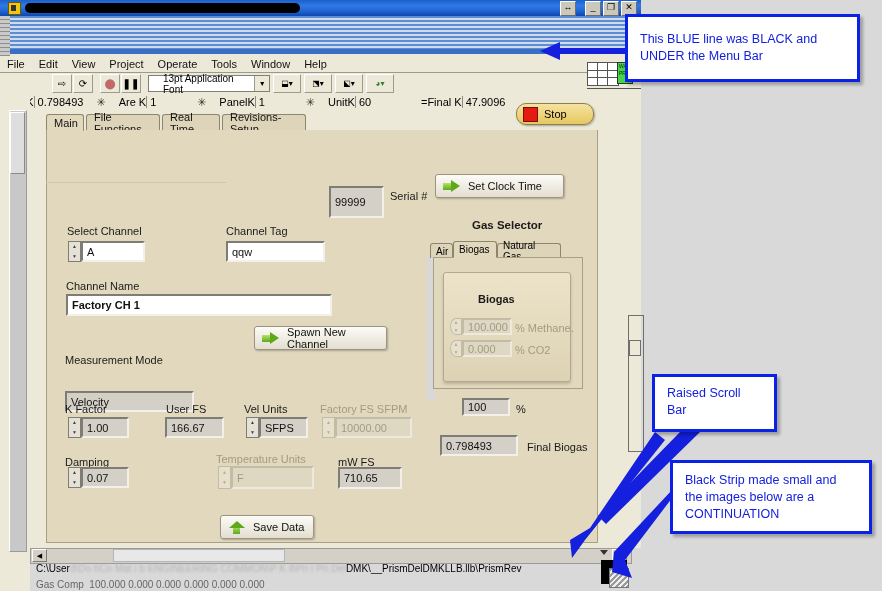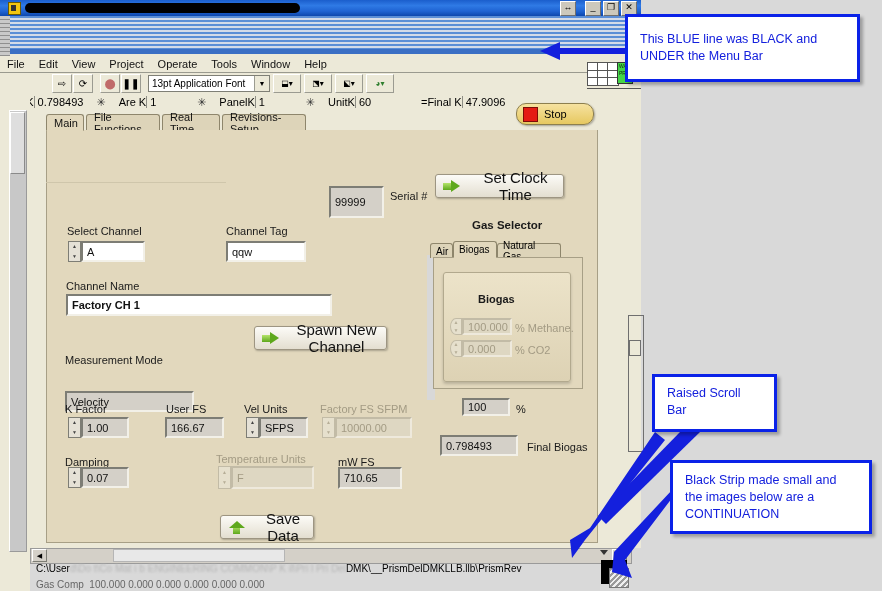--- a/index.html
+++ b/index.html
@@ -43,21 +43,21 @@
   #menu-underline{left:0;top:72px;width:641px;height:1px;background:#9a9a8f;}
 
   
   #toolbar{left:0;top:73px;width:641px;height:21px;background:#ece9d8;
     display:flex;align-items:center;}
   .tbtn{height:17px;min-width:18px;background:#ece9d8;border:1px solid #9b9b91;
     border-top-color:#fff;border-left-color:#fff;
     display:flex;align-items:center;justify-content:center;font-size:10px;margin-right:1px;}
   .tgroup{display:flex;align-items:center;margin-left:4px;}
   #font-combo{height:17px;width:122px;background:#fff;border:1px solid #7f7f76;
-    display:flex;align-items:center;font-size:10px;padding-left:3px;box-sizing:border-box;}
+    display:flex;align-items:center;font-size:10px;padding-left:14px;box-sizing:border-box;}
   #font-combo .arrow{margin-left:auto;width:14px;height:15px;background:#ece9d8;
     border-left:1px solid #9b9b91;display:flex;align-items:center;justify-content:center;font-size:7px;}
   .icon-btn{height:17px;width:26px;background:#ece9d8;border:1px solid #9b9b91;
     border-top-color:#fff;border-left-color:#fff;display:flex;align-items:center;
     justify-content:center;margin-left:3px;font-size:8px;position:relative;}
   #search-box{height:15px;width:110px;background:#fff;border:1px solid #7f7f76;
     display:flex;align-items:center;font-size:10px;color:#9a9a9a;padding-left:4px;
     box-sizing:border-box;margin-left:8px;}
   #search-pre{width:8px;height:15px;background:#ece9d8;border:1px solid #9b9b91;margin-left:0;}
   #help-btn{height:17px;width:18px;margin-left:3px;background:#ece9d8;border:1px solid #9b9b91;
@@ -107,22 +107,22 @@
   .spin{position:absolute;width:13px;background:#e5e1d6;
     border:1px solid #7d7d75;box-sizing:border-box;
     display:flex;flex-direction:column;align-items:center;justify-content:space-around;}
   .spin span{font-size:5px;line-height:5px;color:#444;}
   .spin.dimmed{background:#e6e0cd;border-color:#c2bba6;}
   .spin.dimmed span{color:#b6ae97;}
 
   
   .gbtn{position:absolute;height:22px;background:linear-gradient(to bottom,#fcfbf7,#e3ded0);
     border:1px solid #9d9582;border-radius:3px;
-    display:flex;align-items:center;font-size:15px;color:#111;
-    box-shadow:1px 1px 2px rgba(0,0,0,.25);text-align:center;}
+    display:flex;align-items:center;font-size:11px;color:#111;
+    box-shadow:1px 1px 2px rgba(0,0,0,.25);}
   .garrow{width:17px;height:13px;margin:0 8px 0 7px;flex:none;position:relative;}
   .garrow:before{content:"";position:absolute;left:0;top:3px;width:9px;height:7px;
     background:linear-gradient(to bottom,#b4e36a,#5ea81c);}
   .garrow:after{content:"";position:absolute;left:8px;top:0;width:0;height:0;
     border-top:6.5px solid transparent;border-bottom:6.5px solid transparent;
     border-left:9px solid #5ea81c;}
   .garrow.up:before{left:5px;top:5px;width:7px;height:8px;}
   .garrow.up:after{left:1px;top:0;border-left:8px solid transparent;border-right:8px solid transparent;
     border-bottom:7px solid #5ea81c;border-top:none;}
 
@@ -292,21 +292,21 @@
   </div>
 
   <div class="lbl" style="left:67px;top:225px;">Select Channel</div>
   <div class="spin" style="left:68px;top:241px;width:13px;height:21px;">
       <span>▲</span>
       <span>▼</span>
     </div>
   <div class="field white" style="left:81px;top:241px;width:64px;height:21px;">A</div>
 
   <div class="lbl" style="left:226px;top:225px;">Channel Tag</div>
-  <div class="field white" style="left:226px;top:241px;width:80px;height:21px;">qqw</div>
+  <div class="field white" style="left:226px;top:241px;width:99px;height:21px;">qqw</div>
 
   <div class="lbl" style="left:66px;top:280px;">Channel Name</div>
   <div class="field white bold" style="left:66px;top:294px;width:266px;height:22px;">Factory CH 1</div>
 
   <div class="gbtn" style="left:254px;top:326px;width:131px;">
     <span class="garrow"></span>
     <span>Spawn New Channel</span>
   </div>
 
   <div class="lbl" style="left:65px;top:354px;">Measurement Mode</div>

